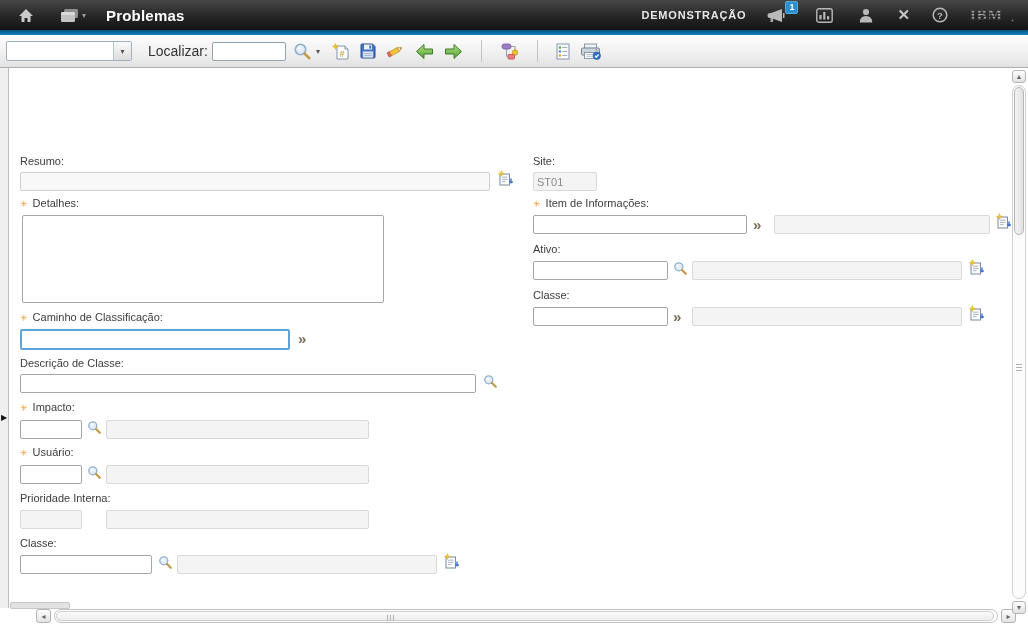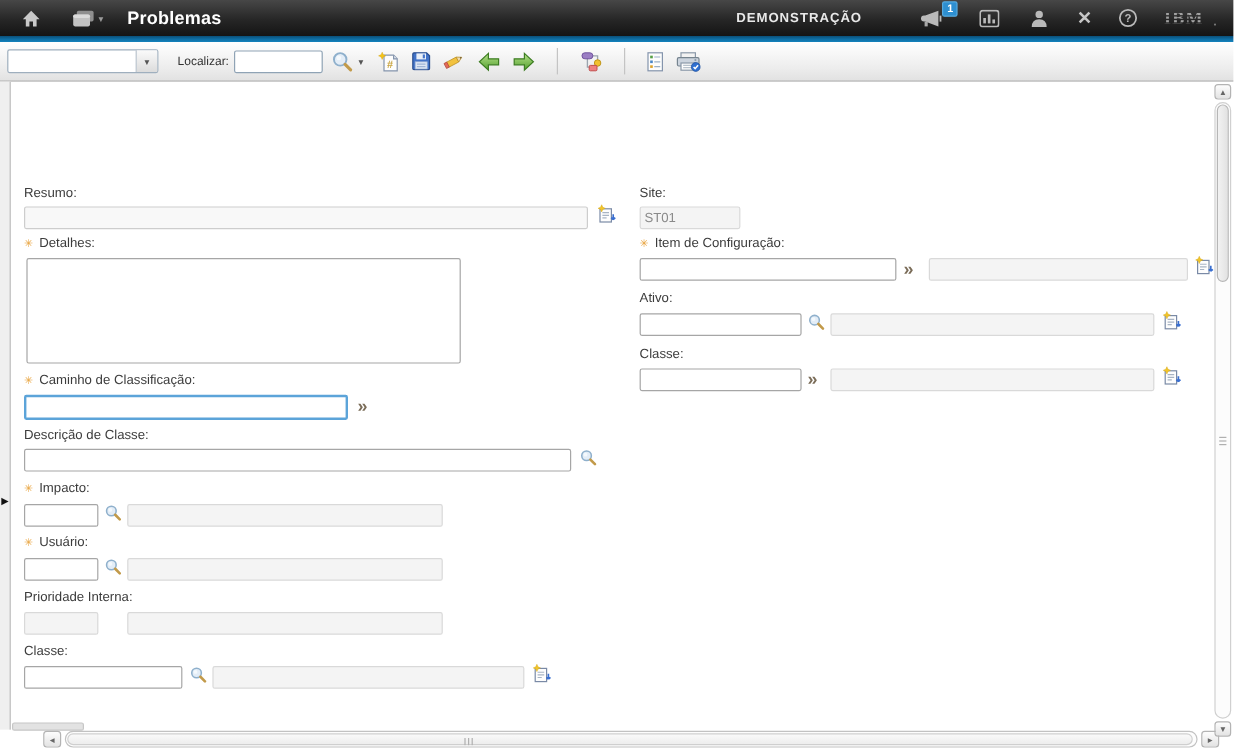--- a/index.html
+++ b/index.html
@@ -8,21 +8,21 @@
   .abs { position:absolute; }
 
   
   .topbar { position:absolute; left:0; top:0; width:1028px; height:30px;
     background:linear-gradient(#474747, #262626 55%, #141414);
     display:flex; align-items:center; padding:0 14px; }
   .tb-home { margin-left:4px; display:flex; align-items:center; cursor:pointer; }
   .tb-goto { margin-left:26px; display:flex; align-items:center; gap:3px; cursor:pointer; }
   .tb-title { margin-left:20px; color:#fff; font-size:15px; font-weight:bold; letter-spacing:0.2px; }
   .tb-right { margin-left:auto; display:flex; align-items:center; }
-  .tb-env { color:#e8e8e8; font-size:11px; font-weight:bold; letter-spacing:0.8px; margin-right:48px; }
+  .tb-env { color:#e8e8e8; font-size:11px; font-weight:bold; letter-spacing:0.8px; margin-right:20px; }
   .tb-ic { display:flex; align-items:center; justify-content:center; cursor:pointer; }
   .bell-wrap { position:relative; margin-right:30px; }
   .badge { position:absolute; top:-7px; right:-12px; background:#2e8fd0; border:1px solid #57aade;
     color:#fff; font-size:9px; font-weight:bold; padding:0px 3px; border-radius:2px; line-height:11px; }
   .tb-close { color:#c6c6c6; font-size:15px; font-weight:bold; }
   .caret { color:#9a9a9a; font-size:8px; }
 
   
   .bluebar { position:absolute; left:0; top:30px; width:1028px; height:5px;
     background:linear-gradient(#0a4f79, #0e6fa5 55%, #1583bd); }
@@ -30,21 +30,21 @@
   
   .toolbar { position:absolute; left:0; top:35px; width:1028px; height:33px;
     background:linear-gradient(#ffffff, #ececec 70%, #e2e2e2);
     border-bottom:1px solid #adadad; display:flex; align-items:center; padding-left:6px; }
   .combo { width:126px; height:20px; background:#fff; border:1px solid #9fafbe; border-radius:2px;
     display:flex; align-items:center; }
   .combo-val { flex:1; font-size:11px; padding:0 4px; color:#333; }
   .combo-btn { width:18px; height:18px; border-left:1px solid #b8c2cc;
     background:linear-gradient(#fafafa,#dcdcdc); display:flex; align-items:center; justify-content:center; cursor:pointer; }
   .combo-btn .caret { color:#555; }
-  .find-label { font-size:10px; color:#333; margin-left:16px; margin-right:4px; }
+  .find-label { font-size:14px; color:#333; margin-left:16px; margin-right:4px; }
   .find-input { width:74px; height:19px; border:1px solid #8fa3b5; border-radius:2px; font-size:11px; padding:0 3px; }
   .ticon { display:inline-flex; align-items:center; justify-content:center; cursor:pointer; }
   .tb-sep { width:1px; height:22px; background:#c4c4c4; margin:0 8px; }
   .icon-row { display:flex; align-items:center; gap:10px; margin-left:12px; }
 
   
   .leftstrip { position:absolute; left:0; top:68px; width:9px; height:540px;
     background:#efefef; border-right:1px solid #bdbdbd; }
   .strip-handle { position:absolute; left:1px; top:346px; font-size:8px; color:#111; cursor:pointer; line-height:8px; }
   .sec-hdr { position:absolute; left:10px; width:1000px; height:23px;
@@ -339,25 +339,25 @@
         <rect x="3" y="4" width="9.5" height="11" fill="#fdfdfd" stroke="#7a8aa6"></rect>
         <line x1="5" y1="7.2" x2="10.5" y2="7.2" stroke="#a8b4c4"></line>
         <line x1="5" y1="9.4" x2="10.5" y2="9.4" stroke="#a8b4c4"></line>
         <line x1="5" y1="11.6" x2="8.5" y2="11.6" stroke="#a8b4c4"></line>
         <path d="M4.4 0.6 L5.3 2.7 L7.4 3.6 L5.3 4.5 L4.4 6.6 L3.5 4.5 L1.4 3.6 L3.5 2.7 Z" fill="#f2c52a" stroke="#d8a818" stroke-width="0.4"></path>
         <path d="M14 8.5 V13 M14 13 L12.3 11.4 M14 13 L15.7 11.4" stroke="#3a6fd0" stroke-width="1.4" fill="none"></path>
       </svg></span>
 
   <div class="abs lbl" style="left:533px;top:155px">
     <span>Site:</span></div>
-  <input class="abs inp ro" style="left: 533px; top: 172px; width: 84px;" readonly="" value="ST01">
+  <input class="abs inp ro" style="left: 533px; top: 172px; width: 64px;" readonly="" value="ST01">
 
   <div class="abs lbl" style="left:533px;top:197px">
     <span class="req">✳</span>
-    <span>Item de Configuração:</span></div>
+    <span>Item de Informações:</span></div>
   <input class="abs inp" style="left: 533px; top: 215px; width: 214px;" value="">
   <span class="abs chev" style="left:753px;top:217px">»</span>
   <input class="abs inp ro" style="left: 774px; top: 215px; width: 216px;" readonly="" value="">
   <span class="abs ldic" style="left:995px;top:213px"><svg width="17" height="17" viewBox="0 0 17 17">
         <rect x="3" y="4" width="9.5" height="11" fill="#fdfdfd" stroke="#7a8aa6"></rect>
         <line x1="5" y1="7.2" x2="10.5" y2="7.2" stroke="#a8b4c4"></line>
         <line x1="5" y1="9.4" x2="10.5" y2="9.4" stroke="#a8b4c4"></line>
         <line x1="5" y1="11.6" x2="8.5" y2="11.6" stroke="#a8b4c4"></line>
         <path d="M4.4 0.6 L5.3 2.7 L7.4 3.6 L5.3 4.5 L4.4 6.6 L3.5 4.5 L1.4 3.6 L3.5 2.7 Z" fill="#f2c52a" stroke="#d8a818" stroke-width="0.4"></path>
         <path d="M14 8.5 V13 M14 13 L12.3 11.4 M14 13 L15.7 11.4" stroke="#3a6fd0" stroke-width="1.4" fill="none"></path>

